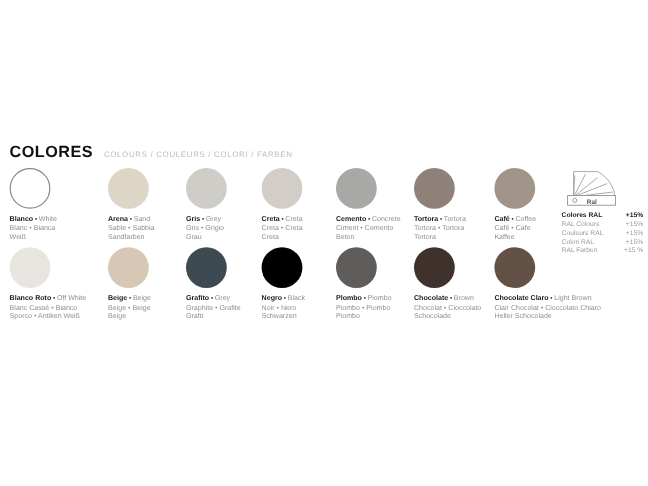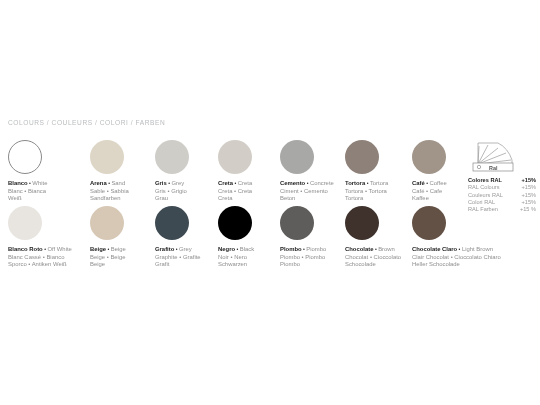--- a/index.html
+++ b/index.html
@@ -120,20 +120,21 @@
   .ral-pct {
     text-align: right;
   }
 </style>
 </head>
 <body>
 
 <div id="sheet">
 
   <div class="header">
+    <span class="header-title">COLORES</span>
     <span class="header-sub">COLOURS / COULEURS / COLORI / FARBEN</span>
   </div>
 
   <div class="palette" id="palette">
       <div class="row">
         <div class="cell" style="left: 8px;">
           <span class="swatch outlined" style="background: rgb(255, 255, 255);"></span>
           <div class="labels">
             <div><span class="lead">Blanco</span><span class="sep"> • </span><span>White</span></div>
             <div><span>Blanc • Bianca</span></div>

